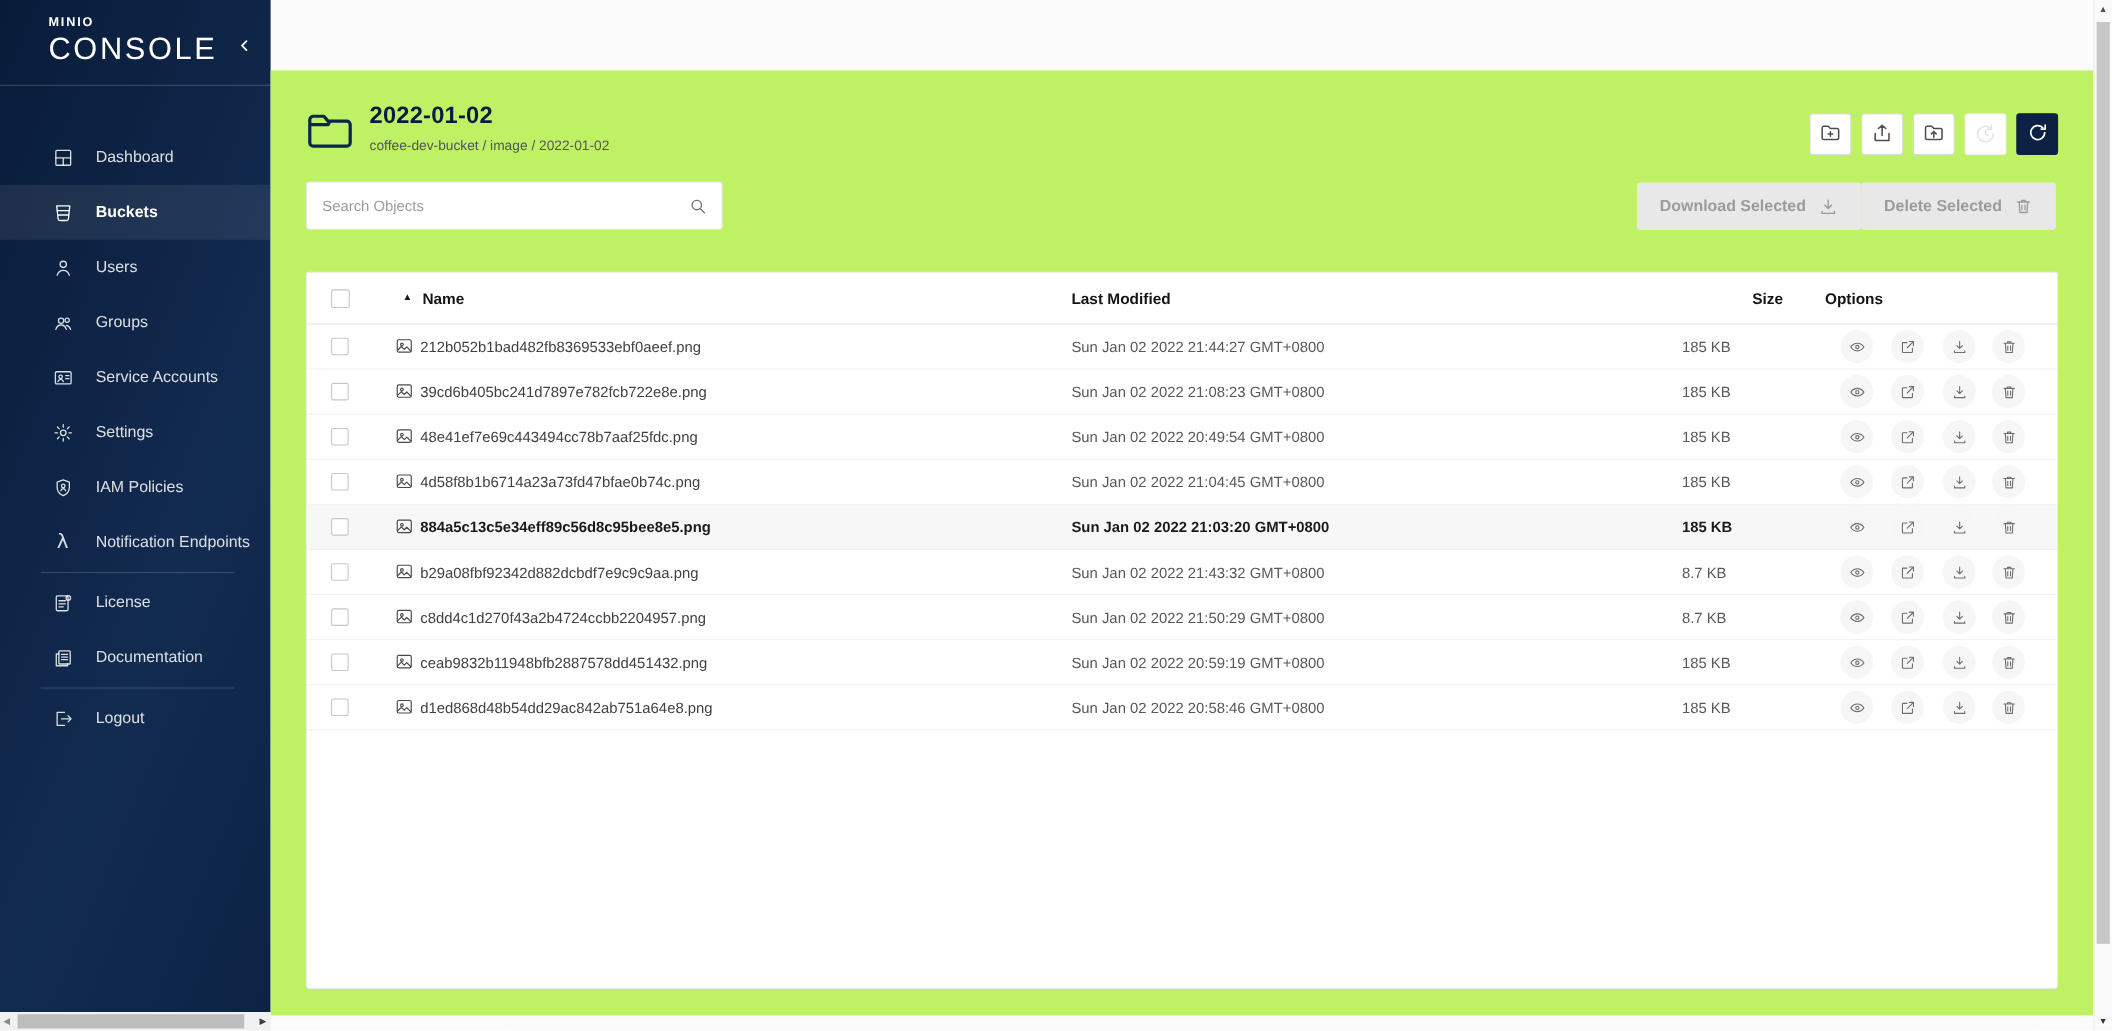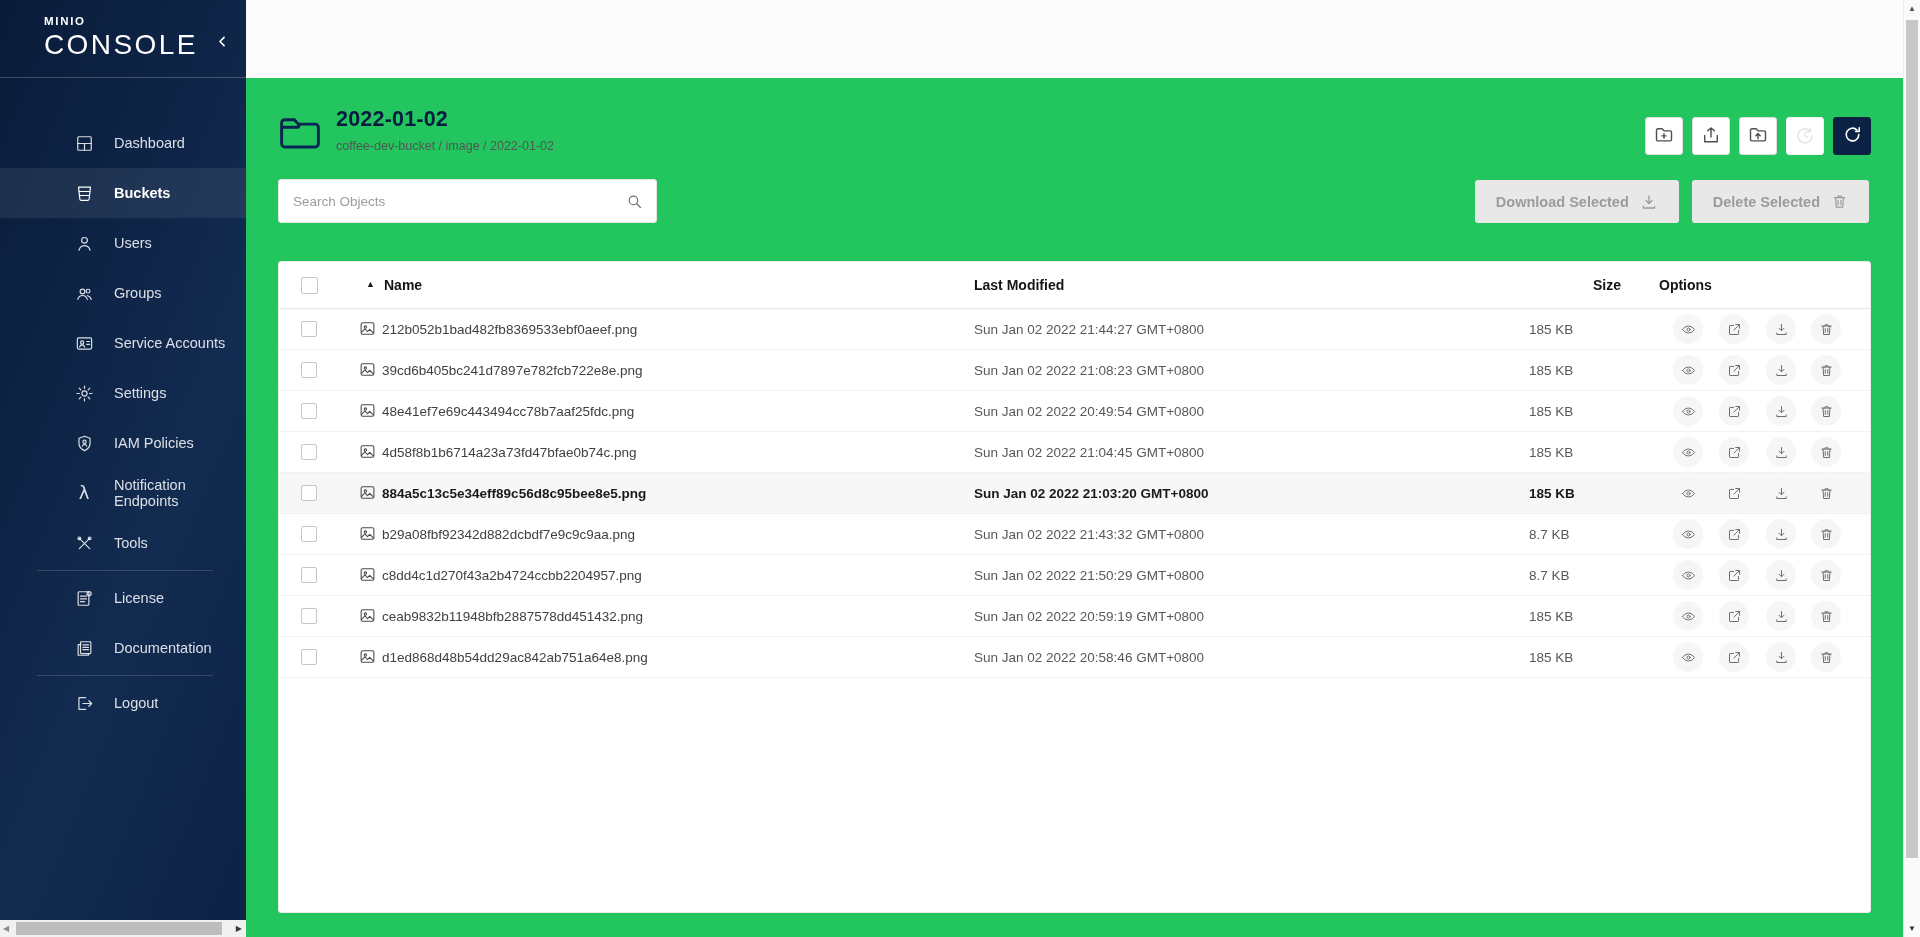--- a/index.html
+++ b/index.html
@@ -9,56 +9,56 @@
   
   .sidebar{position:absolute;left:0;top:0;width:246px;height:920px;
            background:linear-gradient(112deg,#091B39 0%,#122B50 60%,#0C2345 100%);color:#fff;}
   .logo{height:78px;border-bottom:1px solid rgba(255,255,255,.22);box-sizing:border-box;
         padding:16px 0 0 44px;position:relative;}
   .logo-brand{font-size:11.5px;font-weight:700;letter-spacing:1.7px;line-height:1;color:#fff;}
   .logo-product{font-size:28px;font-weight:400;letter-spacing:2.4px;margin-top:3px;line-height:1;color:#fff;}
   .collapse-btn{position:absolute;right:13px;top:30px;width:22px;height:22px;background:none;border:none;
                 color:#fff;display:flex;align-items:center;justify-content:center;cursor:pointer;padding:0;}
   .nav{margin-top:40px;}
-  .nav-item{display:flex;align-items:center;height:50px;padding-left:74px;gap:20px;
+  .nav-item{display:flex;align-items:center;height:50px;padding-left:47px;gap:20px;
             color:rgba(255,255,255,.85);font-size:14.5px;cursor:pointer;}
   .nav-item .nicon{width:20px;height:20px;display:flex;align-items:center;justify-content:center;flex:0 0 20px;}
   .nav-item.selected{background:rgba(255,255,255,.08);color:#fff;font-weight:700;}
   .nav-divider{height:1px;background:rgba(255,255,255,.16);margin:2px 33px 2px 37px;}
   .tglyph{font-family:"DejaVu Sans",sans-serif;line-height:1;}
 
   
   .topbar{position:absolute;left:246px;top:0;width:1657px;height:78px;background:#fff;
           border-bottom:1px solid #F0F0F0;box-sizing:border-box;}
   .breadcrumb{position:absolute;left:37px;top:33px;font-size:15.5px;font-weight:700;color:#17181E;}
   .gear-btn{position:absolute;right:12px;top:22px;width:36px;height:36px;border:none;background:none;
             color:#0A2552;font-size:28px;line-height:36px;text-align:center;cursor:pointer;padding:0;
             font-family:"DejaVu Sans",sans-serif;}
 
   
-  .content{position:absolute;left:246px;top:78px;width:1657px;height:859px;background:#22c55e;}
+  .content{position:absolute;left:246px;top:64px;width:1657px;height:859px;background:#bef264;}
   .title-row{position:absolute;left:32px;top:27px;display:flex;gap:14px;}
   .folder-glyph{margin-top:9px;color:#0A2552;}
   .page-title{font-size:21.5px;font-weight:700;color:#081C42;margin:2px 0 0 0;letter-spacing:.2px;}
   .page-path{font-size:12.5px;color:#555;margin-top:7px;}
 
   .tool-buttons{position:absolute;top:39px;right:32px;display:flex;gap:9px;}
   .tbtn{width:38px;height:38px;border:1px solid #DCDCDC;border-radius:3px;background:#fff;color:#4F4F4F;
         display:flex;align-items:center;justify-content:center;cursor:pointer;padding:0;box-sizing:border-box;}
   .tbtn.disabled{border-color:#F2F2F2;color:#E3E3E3;cursor:default;}
   .tbtn.primary{background:#0C2245;border-color:#0C2245;color:#fff;}
 
   .search-box{position:absolute;left:32px;top:101px;width:379px;height:44px;background:#fff;
               border:1px solid #E4E4E4;border-radius:3px;box-sizing:border-box;display:flex;align-items:center;}
   .search-input{flex:1;border:none;outline:none;background:transparent;padding:0 8px 0 14px;
                 font-size:13.5px;color:#333;font-family:inherit;}
   .search-input::placeholder{color:#9C9C9C;}
   .search-icon{color:#707070;margin-right:13px;display:flex;}
 
-  .sel-buttons{position:absolute;top:102px;right:34px;display:flex;gap:13px;}
+  .sel-buttons{position:absolute;top:102px;right:34px;display:flex;}
   .selbtn{height:43px;padding:0 21px;background:#E8E8E8;border:none;border-radius:3px;color:#9B9B9B;
           font-size:14.5px;font-weight:700;display:flex;align-items:center;gap:11px;font-family:inherit;cursor:default;}
 
   
   .table-card{position:absolute;left:32px;top:183px;width:1593px;height:652px;background:#fff;
               border:1px solid #EAEAEA;border-radius:3px;box-sizing:border-box;}
   .thead{position:relative;height:46px;border-bottom:1px solid #E6E6E6;}
   .cb{position:absolute;width:17px;height:17px;border:1.5px solid #C6C6C6;border-radius:2px;background:#fff;
       box-sizing:border-box;cursor:pointer;}
   .thead .cb{left:22px;top:15px;}
@@ -171,30 +171,20 @@
               <path d="M9.3 15.3c.6-1.6 1.6-2.3 2.7-2.3s2.1.7 2.7 2.3"></path>
             </svg>
           </span>
           <span>IAM Policies</span>
         </div>
         <div class="nav-item">
           <span class="nicon">
             <span class="tglyph" style="font-size:18px">λ</span>
           </span>
           <span>Notification Endpoints</span>
-        </div>
-        <div class="nav-item">
-          <span class="nicon">
-            <svg width="19" height="19" viewBox="0 0 24 24" fill="none" stroke="currentColor" stroke-width="1.5" stroke-linecap="round" stroke-linejoin="round">
-              <path d="M5.5 5.5l13 13M18.5 5.5l-13 13"></path>
-              <circle cx="5.5" cy="5.5" r="1.7"></circle>
-              <circle cx="18.5" cy="5.5" r="1.7"></circle>
-            </svg>
-          </span>
-          <span>Tools</span>
         </div>
         <div class="nav-divider"></div>
         <div class="nav-item">
           <span class="nicon">
             <svg width="19" height="19" viewBox="0 0 24 24" fill="none" stroke="currentColor" stroke-width="1.5" stroke-linecap="round" stroke-linejoin="round">
               <rect x="4" y="3.5" width="13.5" height="17" rx="1.3"></rect>
               <path d="M7 9h7.5M7 12.5h7.5M7 16h5"></path>
               <circle cx="17.8" cy="5.8" r="2.6"></circle>
             </svg>
           </span>

